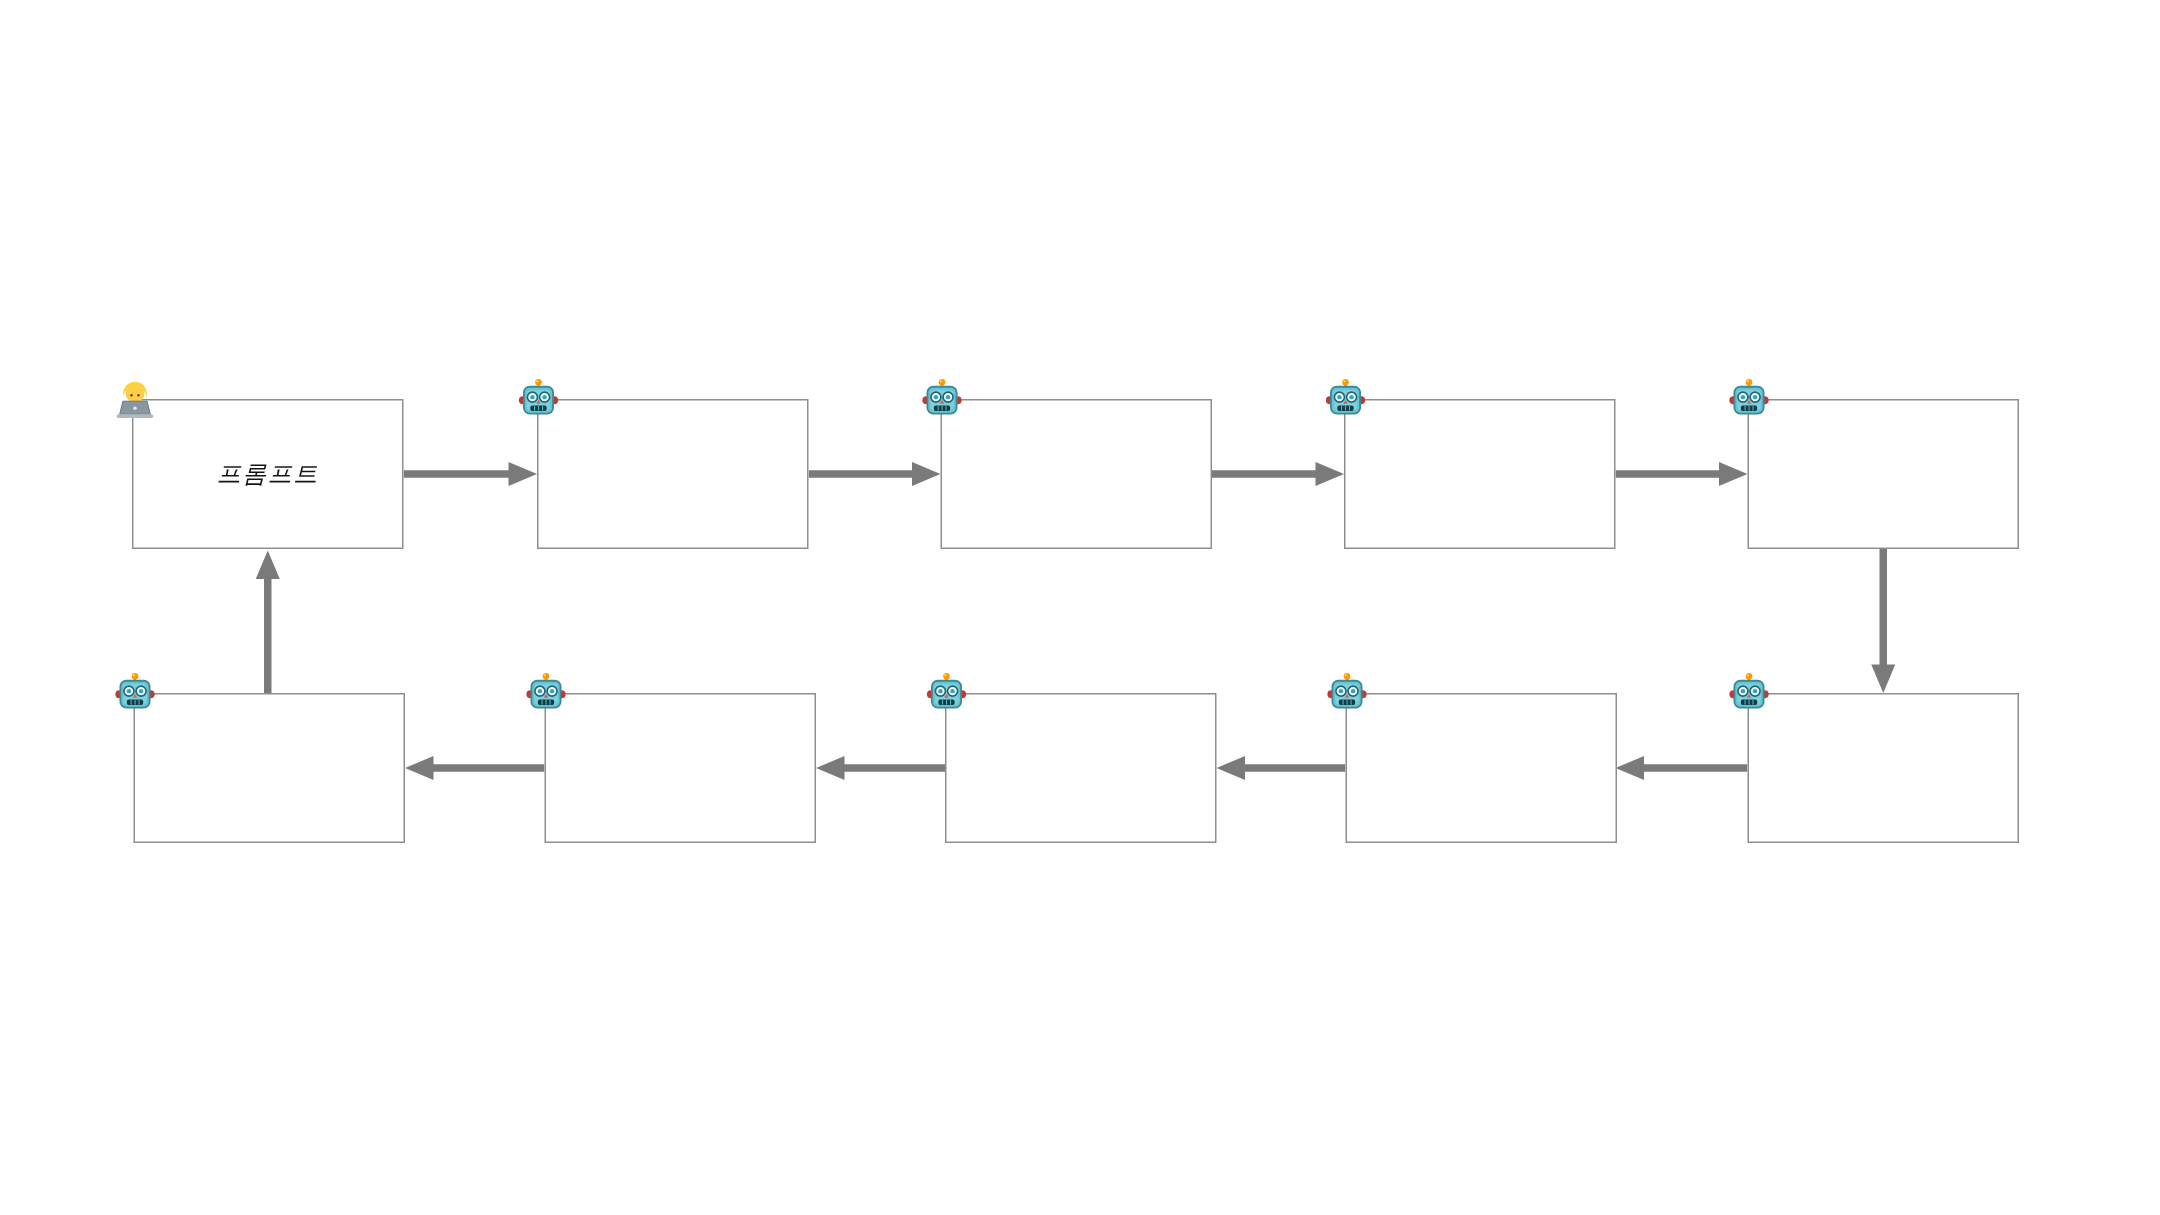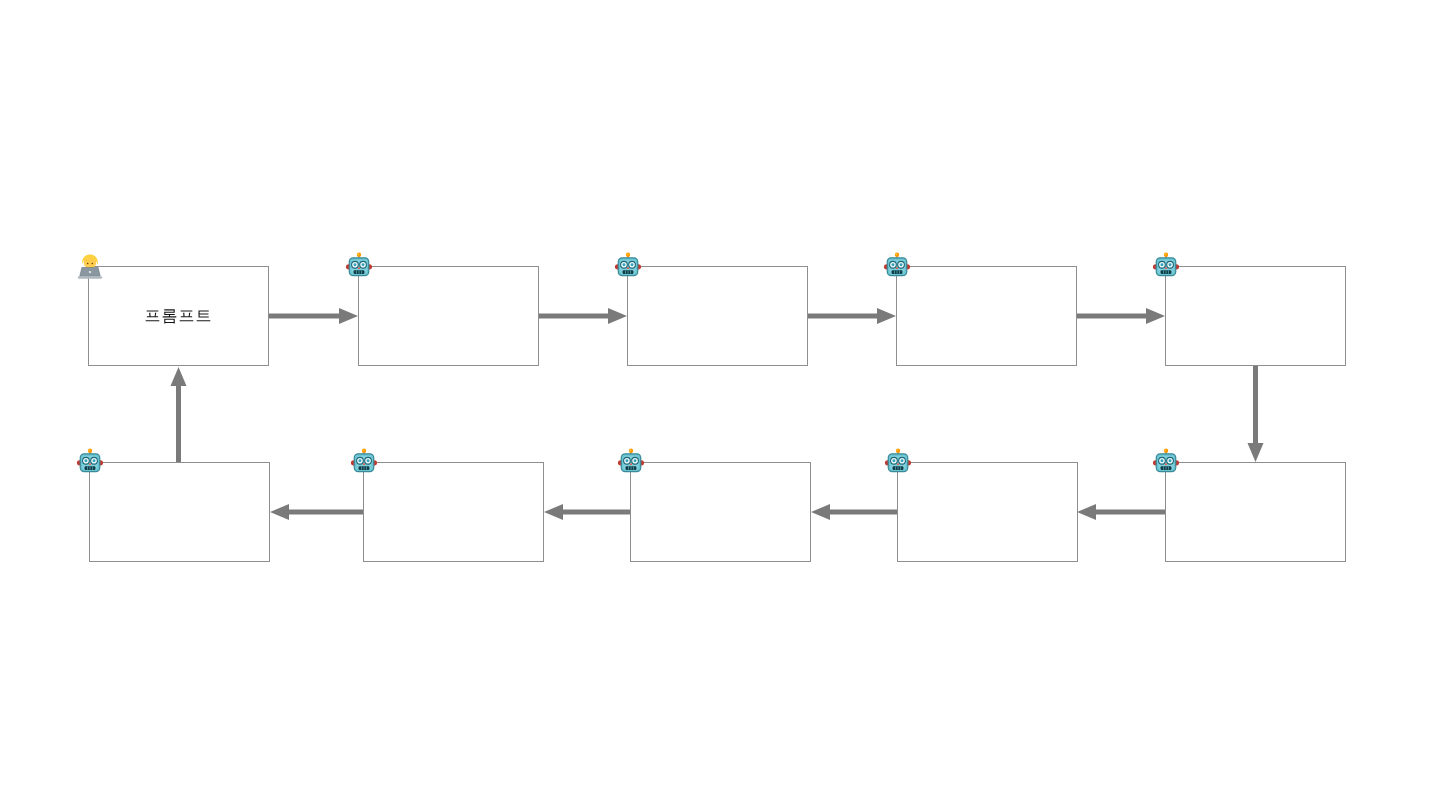--- a/index.html
+++ b/index.html
@@ -16,20 +16,21 @@
   .node {
     position: absolute;
     width: 179px;
     height: 98px;
     border: 1px solid #8e8e8e;
     background: #ffffff;
     display: flex;
     align-items: center;
     justify-content: center;
     box-sizing: content-box;
+    font-style: italic;
   }
 
   
   .n1  { left: 88px;   top: 266px; }
   .n2  { left: 358px;  top: 266px; }
   .n3  { left: 627px;  top: 266px; }
   .n4  { left: 896px;  top: 266px; }
   .n5  { left: 1165px; top: 266px; }
   
   .n6  { left: 89px;   top: 462px; }

